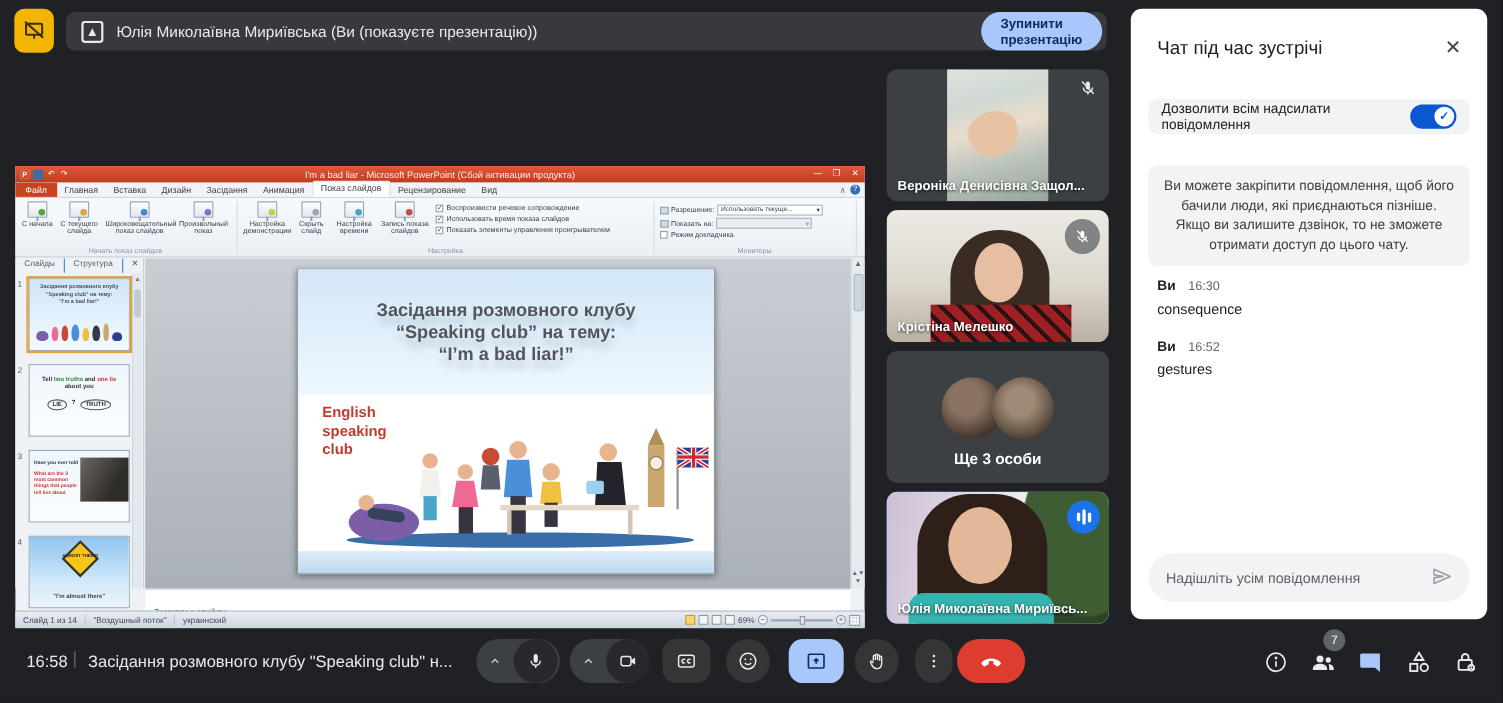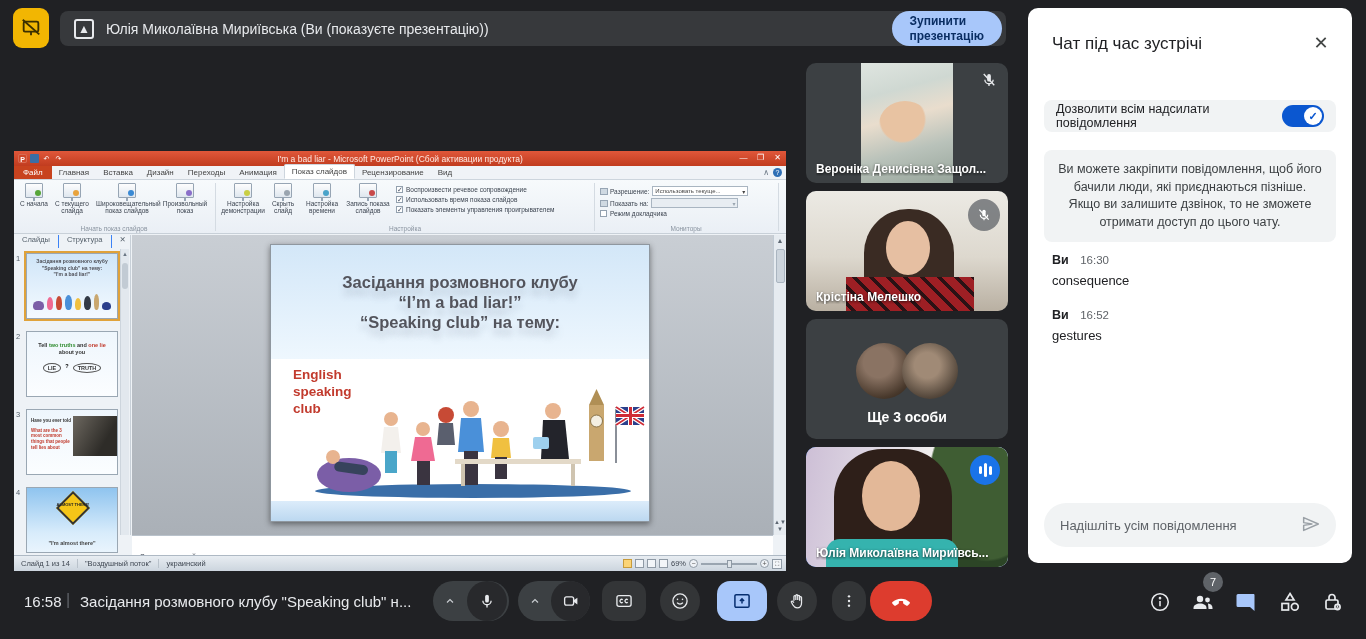--- a/index.html
+++ b/index.html
@@ -36,21 +36,21 @@
   .photo4 .top { position:absolute; left:20px; top:92px; width:132px; height:30px; border-radius:14px 14px 0 0; background:#35b3ae; }
   .avatars { position:absolute; left:0; right:0; top:24px; display:flex; justify-content:center; }
   .avatar { width:56px; height:56px; border-radius:50%; background:radial-gradient(circle at 40% 35%,#8a7363 0 30%,#4a3a2d 70%,#241b13 100%); }
   .avatar + .avatar { margin-left:-10px; background:radial-gradient(circle at 45% 40%,#a08a76 0 28%,#55483c 70%,#2a2118 100%); }
   .more-label { position:absolute; left:0; right:0; top:90px; text-align:center; color:#fff; font-size:14px; font-weight:bold; }
 
   
   .chat { left:1028px; top:8px; width:324px; height:555px; background:#fff; border-radius:10px; color:#202124; }
   .chat-h { position:absolute; left:24px; top:26px; font-size:17px; color:#202124; }
   .chat-x { position:absolute; right:18px; top:22px; width:26px; height:26px; border:none; background:transparent; color:#444746; font-size:18px; cursor:pointer; }
-  .allow-box { position:absolute; left:16px; top:82px; width:292px; height:32px; background:#f1f3f4; border-radius:8px; display:flex; align-items:center; padding:0 12px;margin-top:10px; }
+  .allow-box { position:absolute; left:16px; top:82px; width:292px; height:32px; background:#f1f3f4; border-radius:8px; display:flex; align-items:center; padding:0 12px; }
   .allow-box .lbl { font-size:12.5px; color:#202124; flex:1; }
   .toggle { width:42px; height:22px; border-radius:12px; background:#0b57d0; position:relative; cursor:pointer; flex:none; }
   .toggle .knob { position:absolute; right:2px; top:2px; width:18px; height:18px; background:#fff; border-radius:50%; color:#0b57d0; font-size:11px; line-height:18px; text-align:center; font-weight:bold; }
   .pin-box { position:absolute; left:16px; top:142px; width:292px; background:#f1f3f4; border-radius:8px; padding:11px 14px; font-size:12.5px; line-height:1.4; color:#3c4043; text-align:center; }
   .msg { position:absolute; left:24px; width:280px; }
   .msg .hd { font-size:12.5px; }
   .msg .au { font-weight:bold; color:#202124; }
   .msg .tm { color:#5f6368; margin-left:8px; font-size:11.5px; }
   .msg .tx { margin-top:6px; font-size:13px; color:#202124; }
   .chat-input { position:absolute; left:16px; bottom:16px; width:292px; height:44px; background:#f1f3f4; border-radius:22px; display:flex; align-items:center; padding:0 10px 0 16px; }
@@ -288,21 +288,21 @@
         <b>❐</b>
         <b>✕</b>
       </div>
     </div>
 
     <div class="ppt-tabs">
       <span class="ptab file">Файл</span>
       <span class="ptab">Главная</span>
       <span class="ptab">Вставка</span>
       <span class="ptab">Дизайн</span>
-      <span class="ptab">Переходы</span>
+      <span class="ptab">Засідання</span>
       <span class="ptab">Анимация</span>
       <span class="ptab active">Показ слайдов</span>
       <span class="ptab">Рецензирование</span>
       <span class="ptab">Вид</span>
     </div>
     <div class="ribbon-help">
       <span>∧</span>
       <span class="helpq">?</span>
     </div>
 
@@ -470,22 +470,22 @@
       <div class="pane-scroll">
         <span class="up">▲</span>
           <div class="thumb"></div>
       </div>
     </div>
 
     <div class="editor"></div>
     <div class="slide">
       <div class="top">
         <div>Засідання розмовного клубу</div>
+        <div>“Speaking club” на тему:</div>
         <div>“I’m a bad liar!”</div>
-        <div>“Speaking club” на тему:</div>
       </div>
       <div class="red">
         <div>English</div>
           <div>speaking</div>
           <div>club</div>
       </div>
       <svg class="illus" viewBox="0 0 340 124">
         <ellipse cx="168" cy="114" rx="158" ry="7" fill="#3a6ea8"></ellipse>
         <ellipse cx="44" cy="98" rx="32" ry="17" fill="#7b5ea7"></ellipse>
         <circle cx="28" cy="80" r="7" fill="#e8b48f"></circle>

